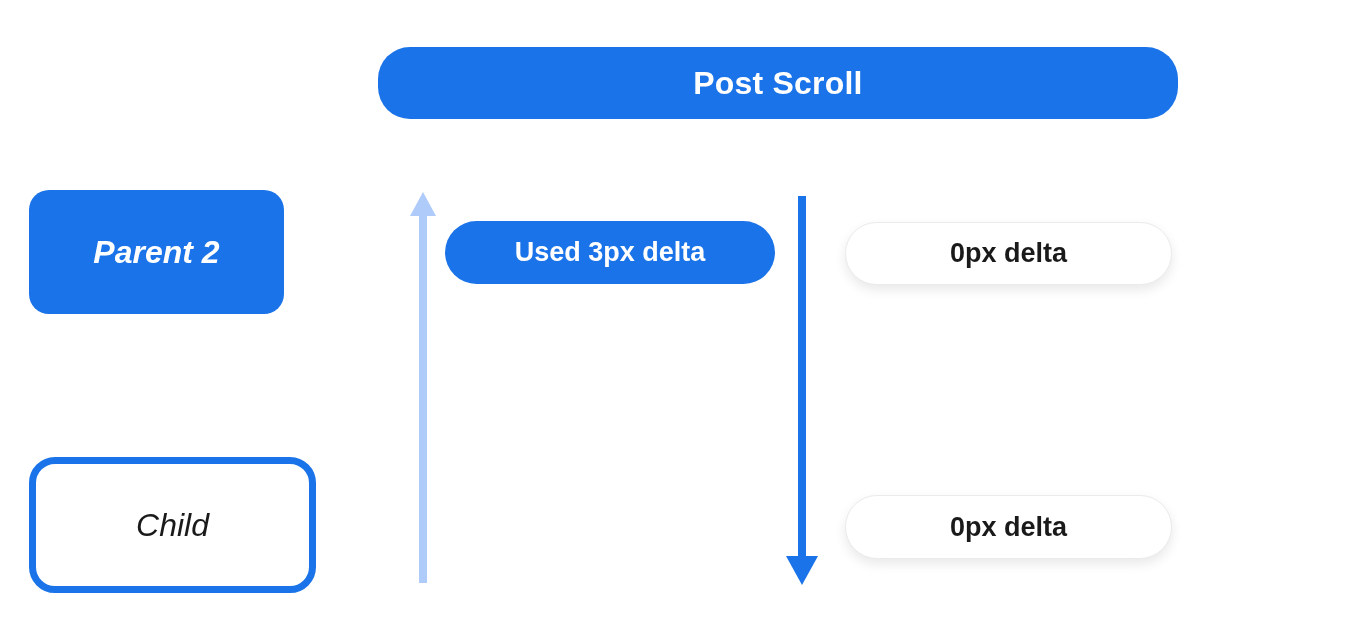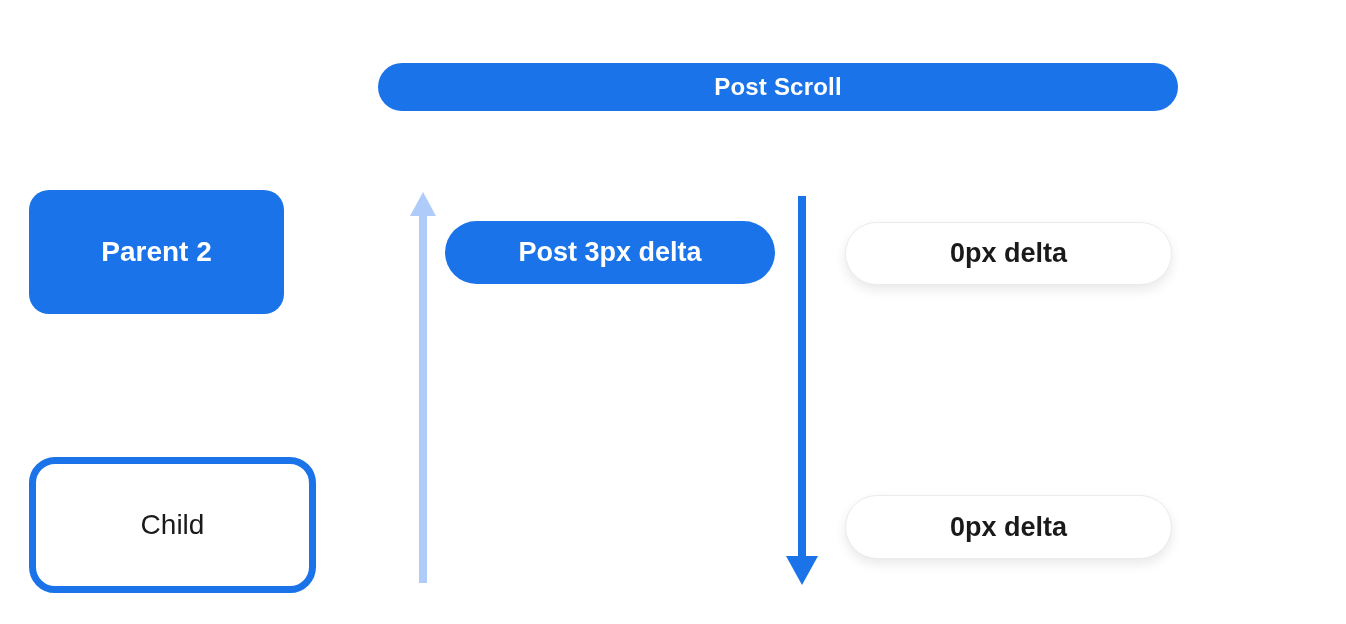--- a/index.html
+++ b/index.html
@@ -11,30 +11,31 @@
   *{margin:0;padding:0;box-sizing:border-box;}
   html,body{background:#ffffff;}
   body{
     font-family:"Liberation Sans","DejaVu Sans",sans-serif;
     width:1346px;height:624px;overflow:hidden;
   }
   .canvas{position:relative;width:1346px;height:624px;background:#ffffff;}
 
   
   .banner{
-    position:absolute;left:378px;top:63px;width:800px;height:48px;
+    position:absolute;left:378px;top:47px;width:800px;height:72px;
     background:var(--blue);border-radius:32px;
     display:flex;align-items:center;justify-content:center;
-    color:#ffffff;font-size:24px;font-weight:bold;letter-spacing:.2px;
+    color:#ffffff;font-size:32px;font-weight:bold;letter-spacing:.2px;
   }
 
   
   .box{
     position:absolute;display:flex;align-items:center;justify-content:center;
-    font-size:28px;
+    font-size:32px;
+    font-style:italic;
   }
   .parent{
     left:29px;width:255px;height:124px;background:var(--blue);
     border-radius:20px;color:#ffffff;font-weight:bold;
   }
   .parent2{top:190px;}
   .parent1{top:326px;}
   .child{
     left:29px;top:457px;width:287px;height:136px;background:#ffffff;
     border:7px solid var(--blue);border-radius:26px;
@@ -96,20 +97,20 @@
   <div class="arrow arrow-up">
     <div class="arrow-head"></div>
     <div class="arrow-shaft"></div>
   </div>
 
   <div class="arrow arrow-down">
     <div class="arrow-shaft"></div>
     <div class="arrow-head"></div>
   </div>
 
-  <div class="pill pill-blue pill-used">Post 3px delta</div>
+  <div class="pill pill-blue pill-used">Used 3px delta</div>
 
 
   <div class="pill pill-white pill-zero-top">0px delta</div>
 
   <div class="pill pill-white pill-zero-bottom">0px delta</div>
 
 </div>
 
 </body></html>

